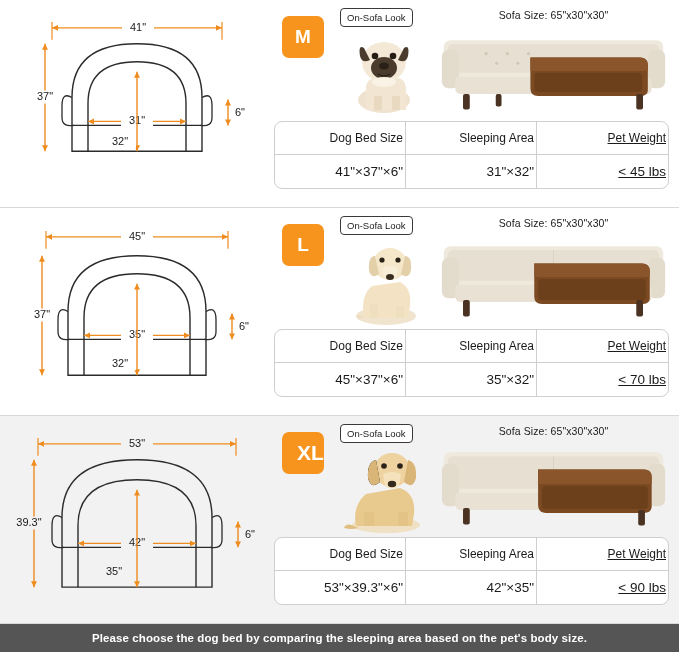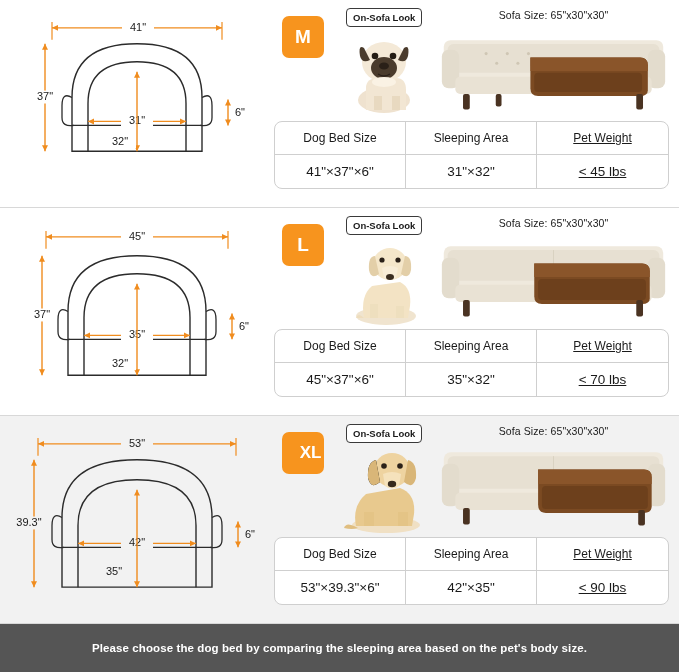--- a/index.html
+++ b/index.html
@@ -41,31 +41,31 @@
     width: 42px; height: 42px;
     background: #f7941e;
     border-radius: 7px;
     color: #ffffff;
     font-weight: bold;
     font-size: 19px;
     display: flex; align-items: center; justify-content: center;
     margin: 10px 6px 0 8px;
     flex: 0 0 42px;
   }
-  .size-badge.xl { font-size: 17px; padding-left: 15px; }
+  .size-badge.xl { font-size: 21px; padding-left: 15px; }
 
   .dog-col { position: relative; width: 108px; flex: 0 0 108px; height: 112px; }
   .on-sofa-tag {
     position: absolute;
-    top: 2px; left: 16px;
+    top: 2px; left: 10px;
     border: 1px solid #3a3a3a;
     border-radius: 4px;
     background: #ffffff;
     font-size: 9.5px;
-    font-weight: bold;
+    font-weight: normal;
     color: #1a1a1a;
     padding: 3px 6px;
     white-space: nowrap;
     z-index: 4;
   }
   .dog-img { position: absolute; bottom: 0; left: 4px; width: 104px; height: 92px; }
   .dog-img svg { width: 100%; height: 100%; display: block; }
 
   .sofa-col { position: relative; flex: 1 1 auto; height: 112px; }
   .sofa-label {
@@ -84,36 +84,36 @@
     border-collapse: separate;
     border-spacing: 0;
     background: #ffffff;
     border: 1px solid #cfcfcf;
     border-radius: 8px;
     overflow: hidden;
     margin-top: 3px;
     table-layout: fixed;
   }
   table.spec td {
-    text-align: center;
+    text-align: right;
     font-size: 12.5px;
     color: #1a1a1a;
     height: 33px;
     border-right: 1px solid #cfcfcf;
     border-bottom: 1px solid #cfcfcf;
     padding: 0 2px;
   }
   table.spec tr:last-child td { border-bottom: none; }
   table.spec td:last-child { border-right: none; text-decoration: underline; }
   table.spec tr.head td { font-size: 12px; }
   table.spec tr.vals td { font-size: 13.5px; }
 
   
   .footer {
-    height: 48px;
+    height: 28px;
     background: #555555;
     color: #ffffff;
     display: flex;
     align-items: center;
     justify-content: center;
     font-size: 11.5px;
     font-weight: bold;
     letter-spacing: 0.1px;
   }
 

